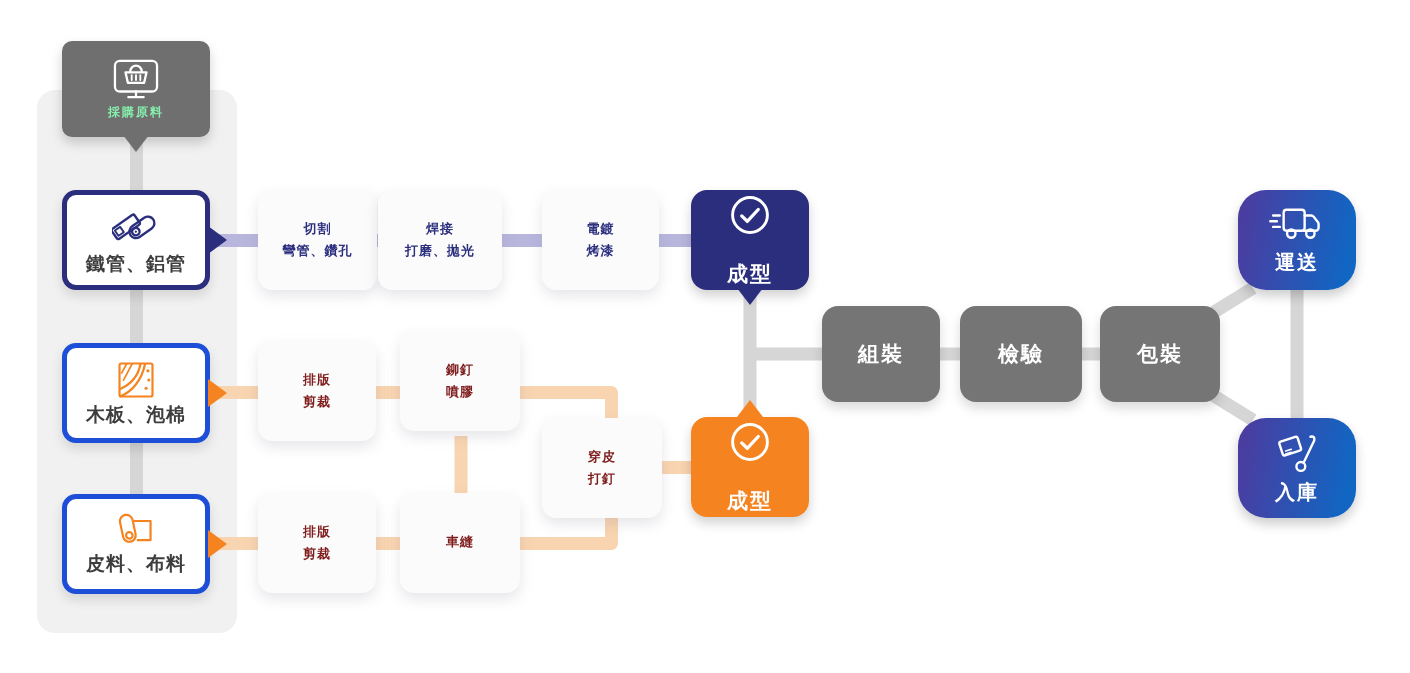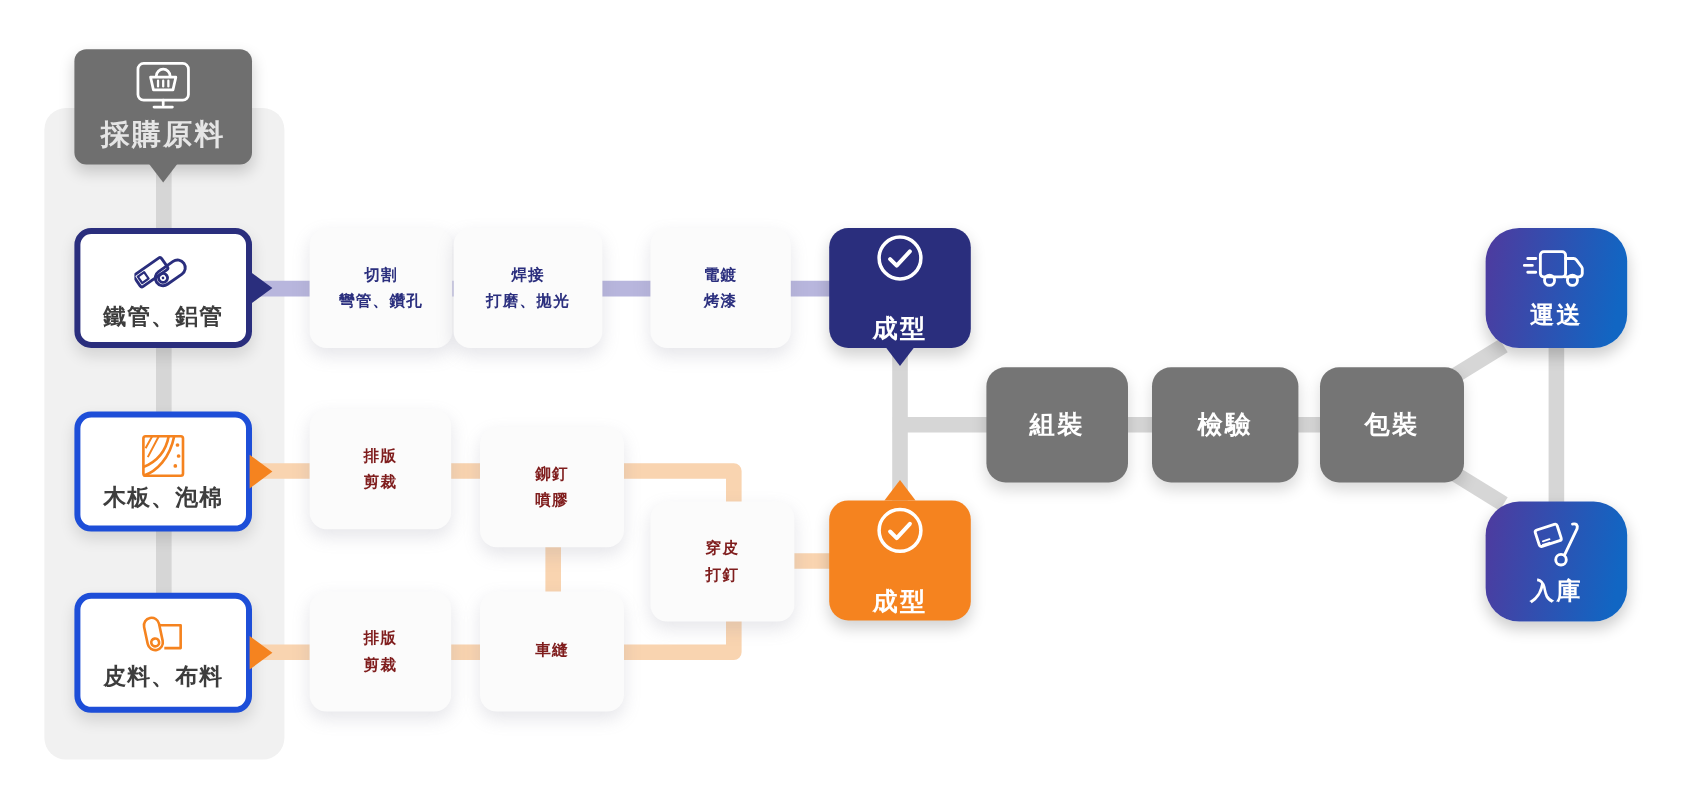--- a/index.html
+++ b/index.html
@@ -4,21 +4,21 @@
 <style>
   html,body{margin:0;padding:0;background:#fff;}
   body{font-family:"Liberation Sans","DejaVu Sans",sans-serif;}
   .stage{position:relative;width:1410px;height:673px;background:#ffffff;overflow:hidden;}
   .panel{position:absolute;left:37px;top:90px;width:200px;height:543px;background:#f1f1f1;border-radius:18px;z-index:0;}
   .wires{position:absolute;left:0;top:0;width:1410px;height:673px;z-index:1;}
   .box{position:absolute;z-index:2;display:flex;flex-direction:column;align-items:center;justify-content:center;box-sizing:border-box;}
   .label{font-weight:bold;letter-spacing:2px;}
   
   .purchase{left:62px;top:41px;width:148px;height:96px;background:#6f6f6f;border-radius:10px;box-shadow:0 6px 12px rgba(0,0,0,.18);gap:2px;}
-  .purchase .label{color:#e5e5e5;font-size:24px;}
+  .purchase .label{color:#86efac;font-size:12px;}
   .tail-down{position:absolute;width:0;height:0;border-left:13px solid transparent;border-right:13px solid transparent;z-index:2;}
   .tail-up{position:absolute;width:0;height:0;border-left:13px solid transparent;border-right:13px solid transparent;z-index:2;}
   
   .material{left:62px;width:148px;height:100px;background:#fff;border-radius:14px;border:5px solid #1d4ed8;box-shadow:0 6px 12px rgba(0,0,0,.12);gap:0;}
   .material .label{color:#3d3d3d;font-size:19px;letter-spacing:1px;}
   .material.navy{border-color:#2a2e7d;}
   .arrow-right{position:absolute;width:0;height:0;border-top:14px solid transparent;border-bottom:14px solid transparent;border-left:19px solid #f5831f;z-index:2;}
   .arrow-right.navy{border-left-color:#2a2e7d;}
   
   .card{background:#fbfbfb;border-radius:14px;box-shadow:0 6px 14px rgba(130,130,150,.20);gap:2px;}
@@ -150,21 +150,21 @@
       </svg>
     </span>
     <span class="label">成型</span>
   </div>
   <div class="tail-down" style="left:737px;top:288px;border-top:17px solid #2a2e7d;"></div>
 
   <div class="box card orange" style="left:258px;top:341px;width:118px;height:100px;">
     <span>排版</span>
     <span>剪裁</span>
   </div>
-  <div class="box card orange" style="left:400px;top:356px;width:120px;height:100px;">
+  <div class="box card orange" style="left:400px;top:331px;width:120px;height:100px;">
     <span>鉚釘</span>
     <span>噴膠</span>
   </div>
 
   <div class="box card orange" style="left:258px;top:493px;width:118px;height:100px;">
     <span>排版</span>
     <span>剪裁</span>
   </div>
   <div class="box card orange" style="left:400px;top:493px;width:120px;height:100px;">
     <span>車縫</span>

